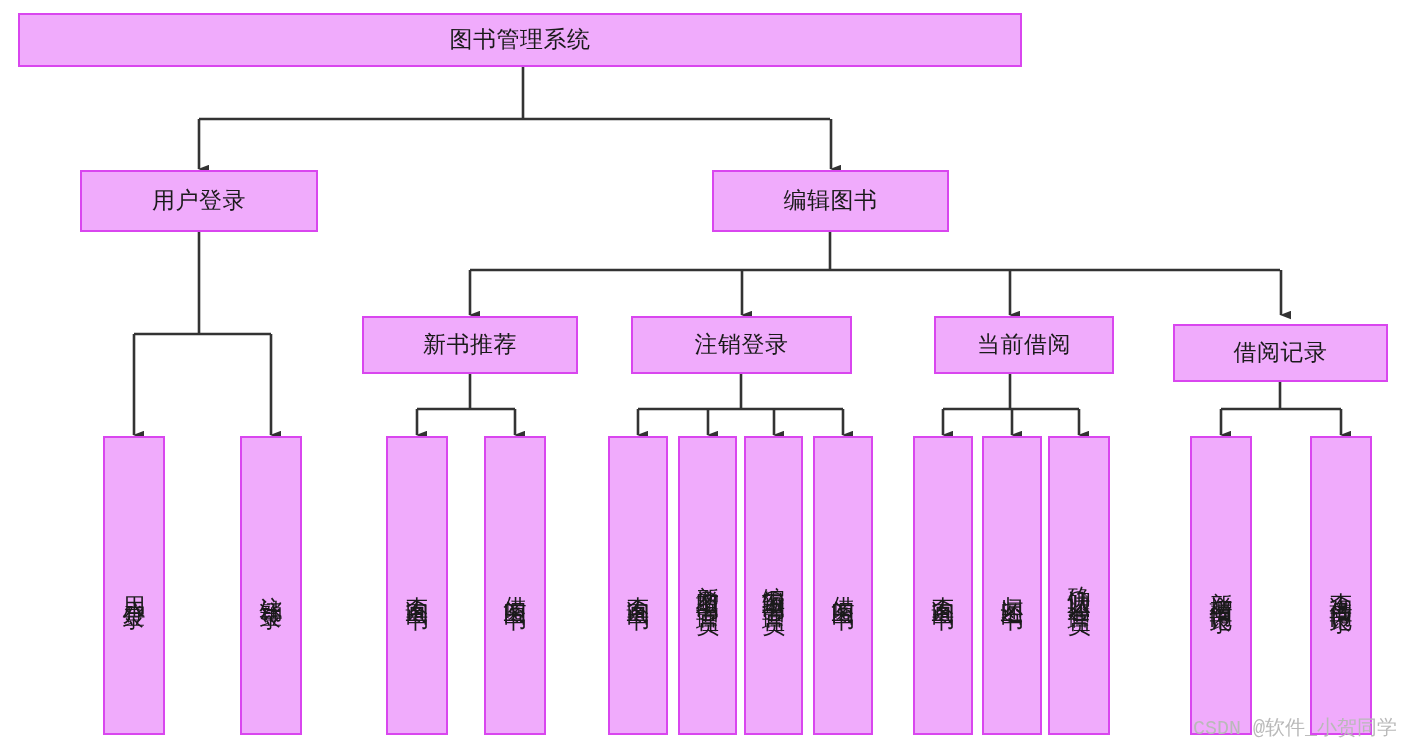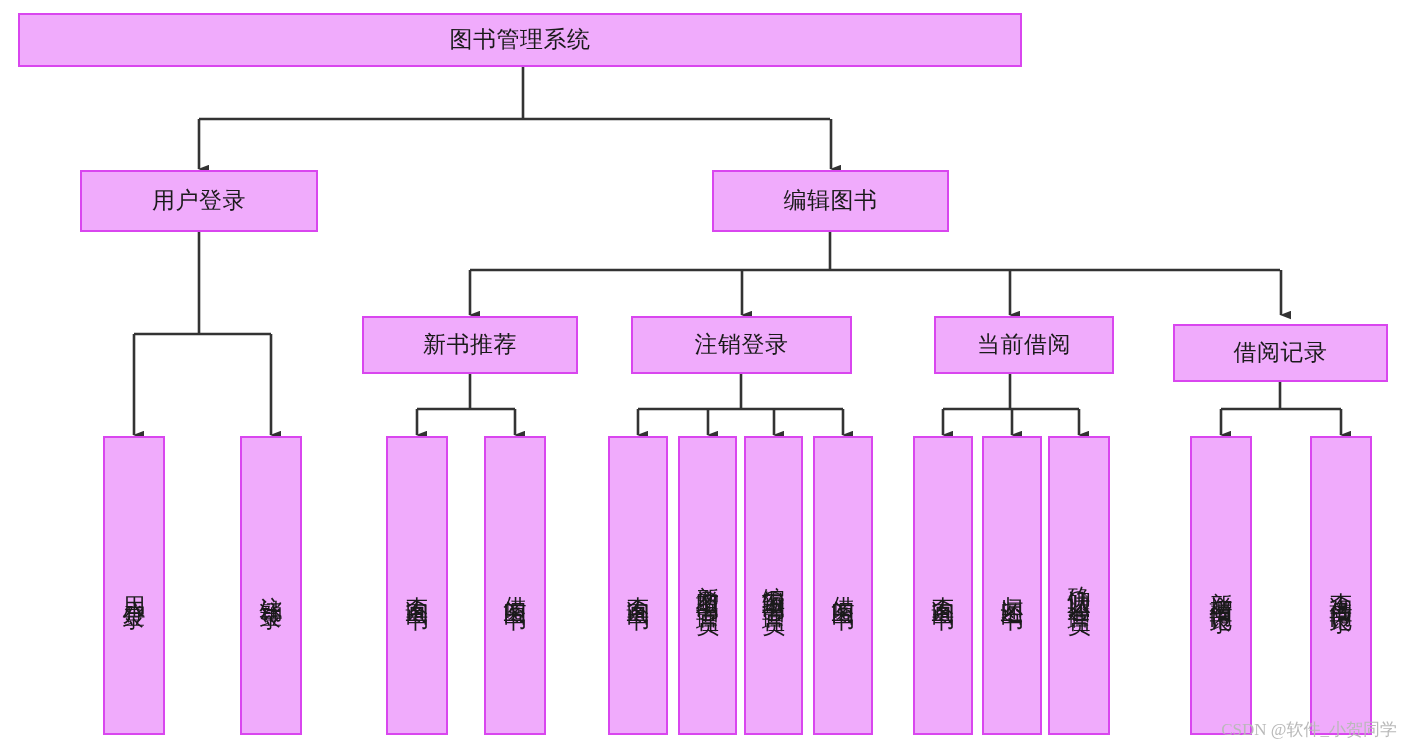--- a/index.html
+++ b/index.html
@@ -48,25 +48,25 @@
     font-size: 23px;
     writing-mode: vertical-rl;
     text-orientation: upright;
     letter-spacing: 4px;
     line-height: 1;
   }
   .watermark {
     position: absolute;
     right: 8px;
     bottom: 6px;
-    font-size: 17px;
+    font-size: 20px;
     color: #b9b9b9;
     z-index: 6;
     white-space: nowrap;
-    font-family: Liberation Serif, serif;
+    font-family: Liberation Mono, monospace;
   }
 </style>
 </head>
 <body>
 
 <div id="diagram-root">
   <svg class="edge-layer" viewBox="0 0 1405 747">
     <defs>
       <marker id="arrowhead" markerWidth="9" markerHeight="11" refX="4.2" refY="10" orient="auto" markerUnits="userSpaceOnUse">
         <polygon points="0,0 8.4,0 4.2,11" fill="#333333"></polygon>

